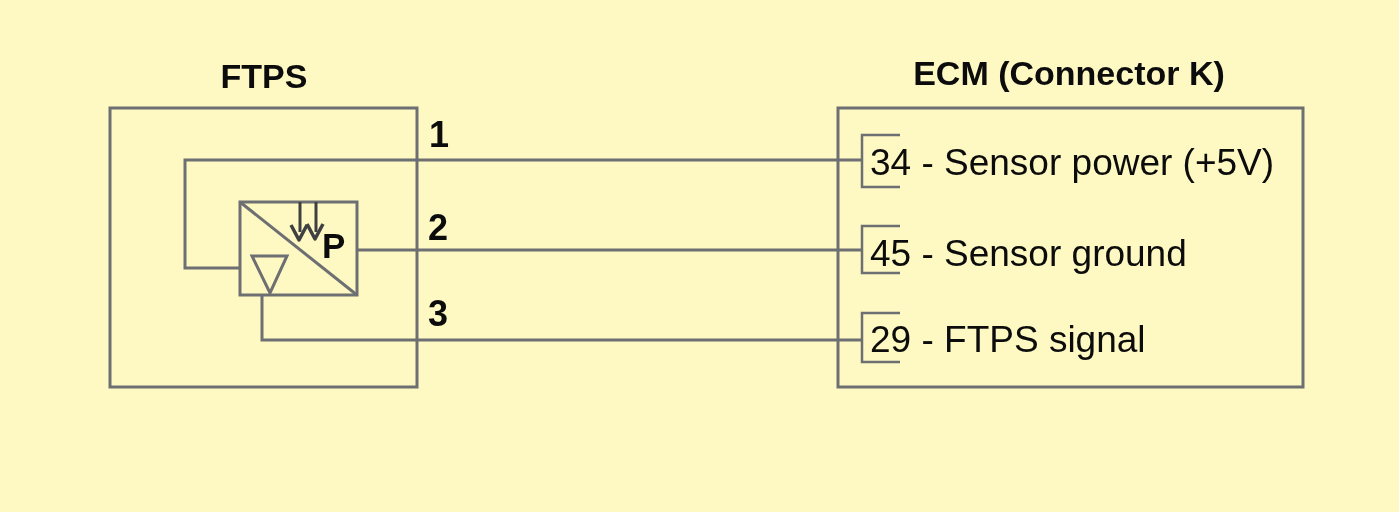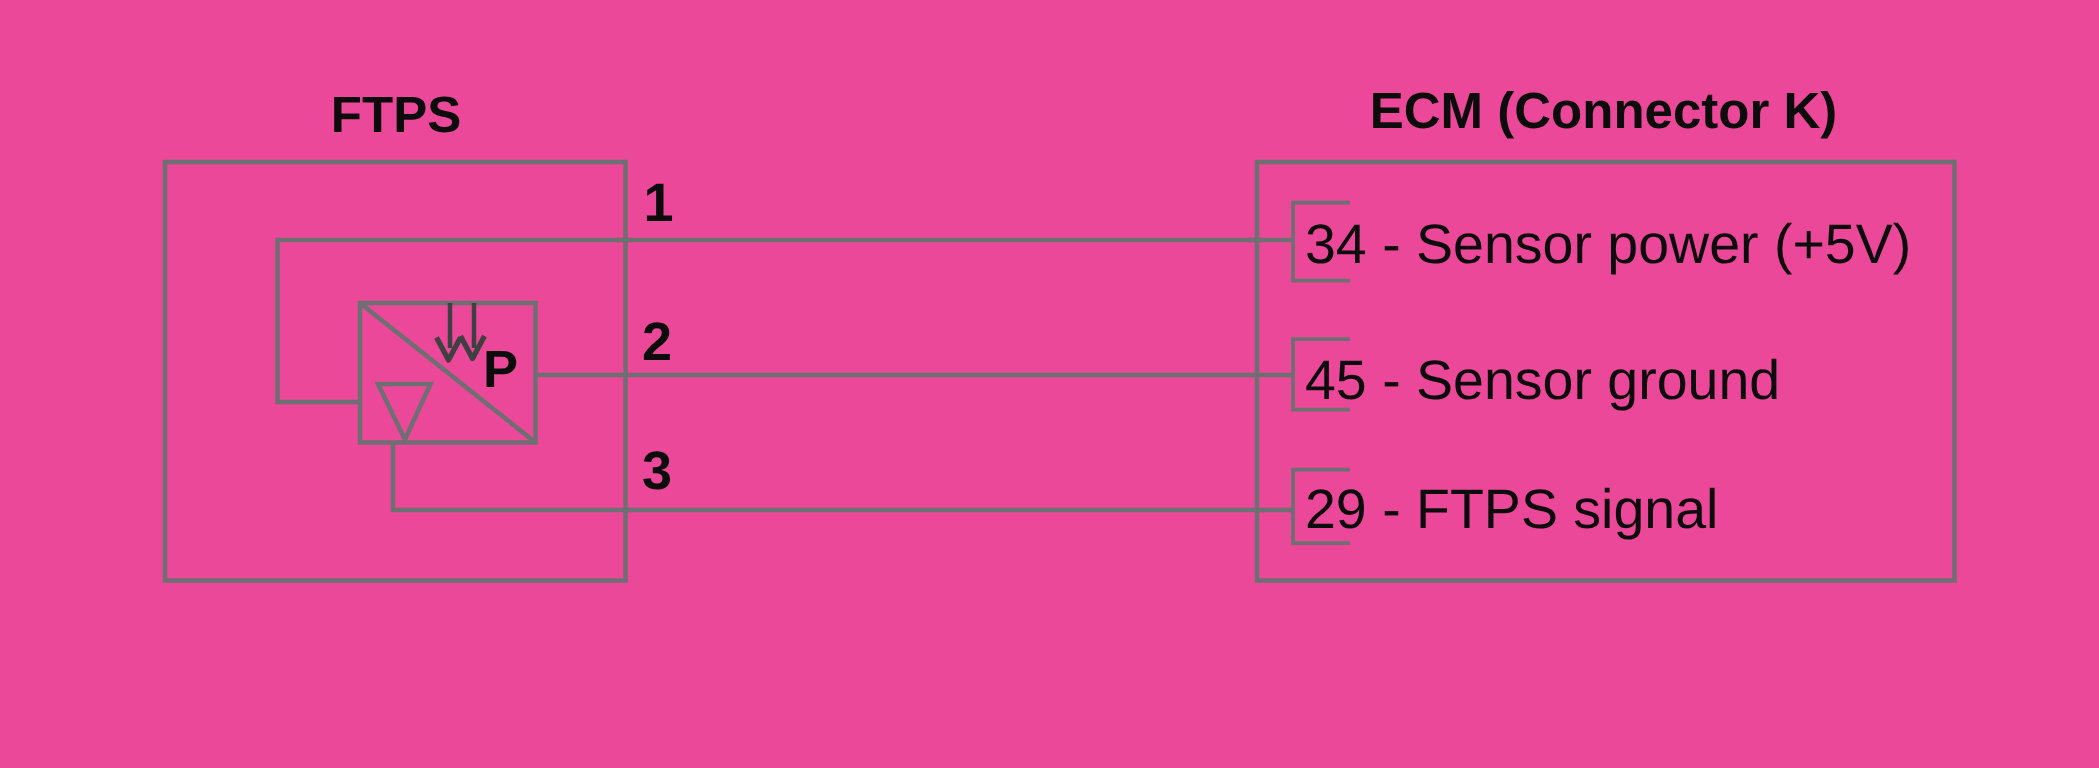--- a/index.html
+++ b/index.html
@@ -4,21 +4,21 @@
 <style>
   html, body {
     margin: 0;
     padding: 0;
     background: #ffffff;
   }
   .stage {
     position: relative;
     width: 1399px;
     height: 512px;
-    background: #ec4899;
+    background: #fef9c3;
     overflow: hidden;
   }
   svg {
     display: block;
     font-family: "Liberation Sans", sans-serif;
   }
   .shape {
     fill: none;
     stroke: #6d6f72;
     stroke-width: 3;

